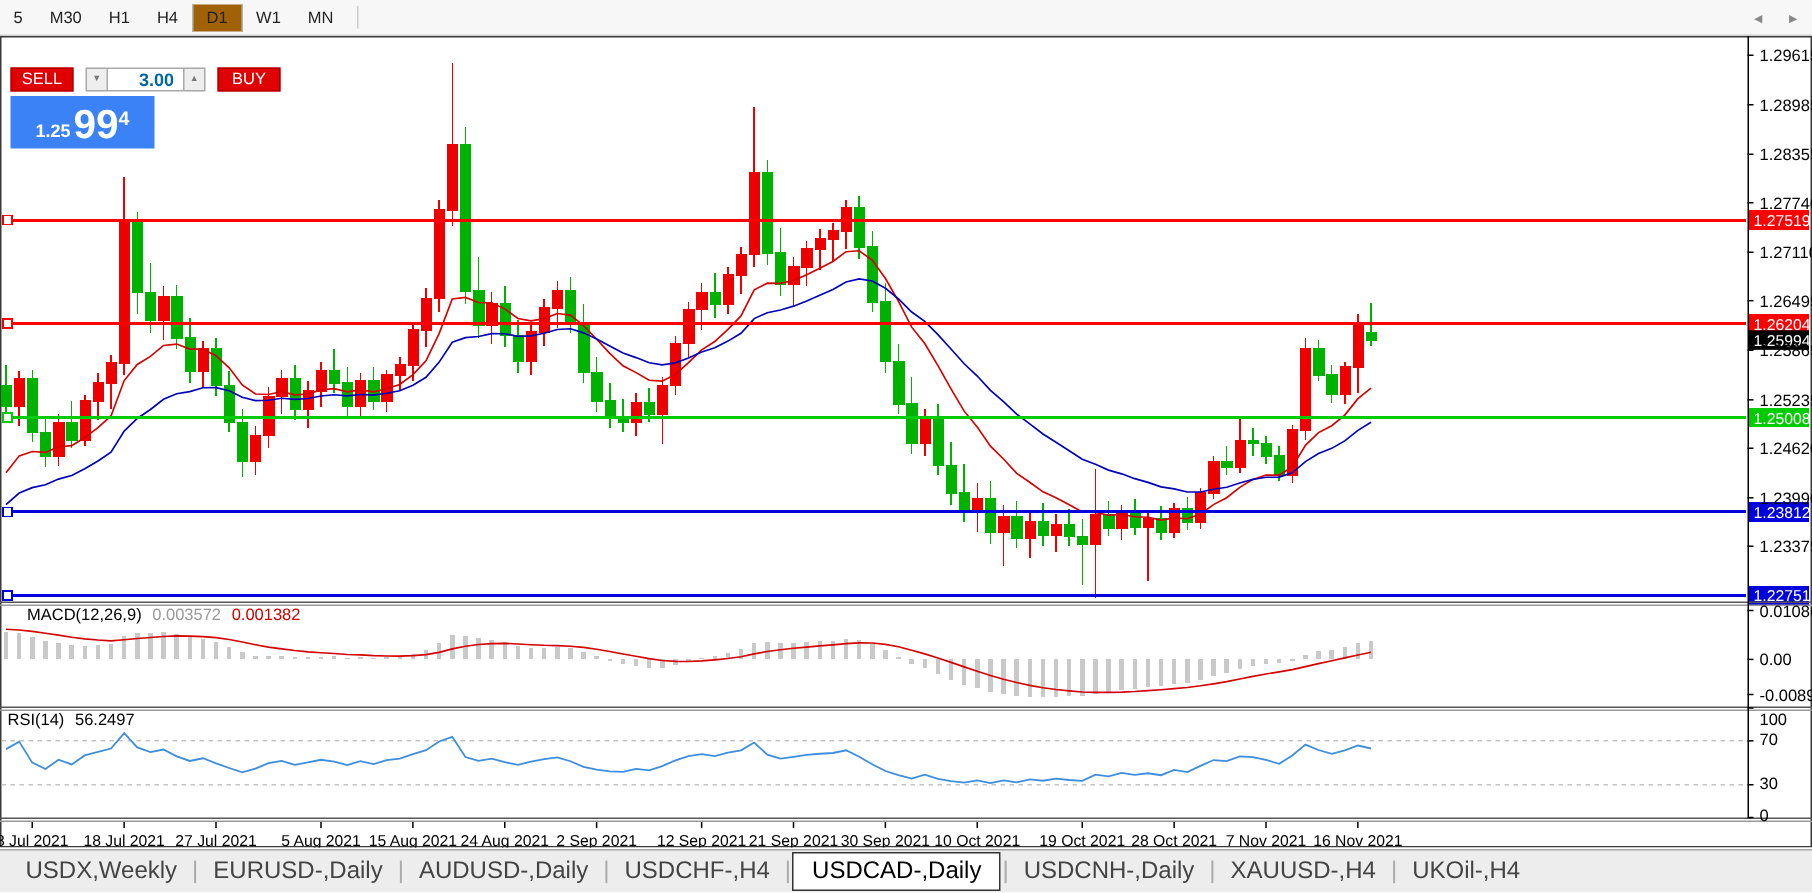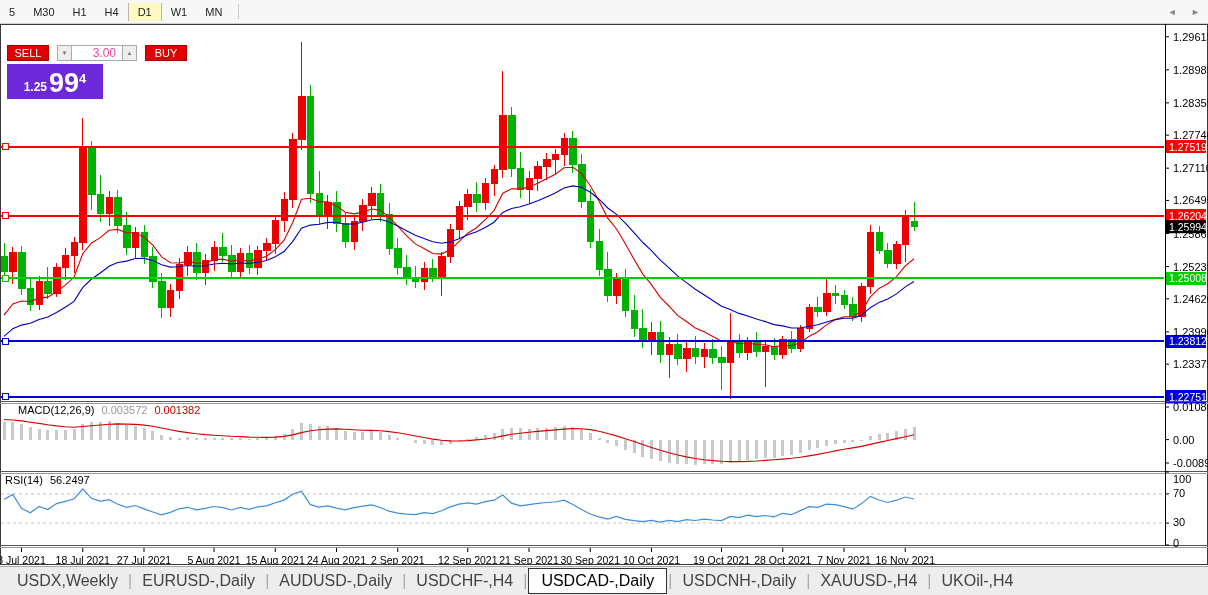--- a/index.html
+++ b/index.html
@@ -1,40 +1,40 @@
 <!DOCTYPE html>
 <html><head>
 <meta charset="utf-8">
 <style>
   html,body{margin:0;padding:0;background:#fff;width:1208px;height:595px;overflow:hidden;
     font-family:"Liberation Sans",sans-serif;position:relative;}
   
   .toolbar{position:absolute;left:0;top:0;width:1208px;height:23px;background:#f7f7f7;
     border-bottom:1px solid #cfcfcf;display:flex;align-items:center;font-size:11px;color:#222;}
   .tf{padding:3px 9px;cursor:default;white-space:nowrap;}
-  .tf.active{background:#fef9c3;border-left:1px solid #b5b5b5;border-right:1px solid #b5b5b5;}
+  .tf.active{background:#a16207;border-left:1px solid #b5b5b5;border-right:1px solid #b5b5b5;}
   .tb-divider{width:1px;height:15px;background:#ccc;margin:0 7px;}
   
   #chartwin{position:absolute;left:0;top:24px;width:1208px;height:541px;background:#fff;}
   #chart-svg{position:absolute;left:0;top:0;}
   .ohlc-header{position:absolute;left:6px;top:2px;font-size:11px;color:#000;z-index:5;white-space:nowrap;}
   .ohlc-header .tri{font-size:8px;margin-right:4px;position:relative;top:-1px;}
   .ohlc-header span{margin-right:3px;}
   
   .tp{position:absolute;left:7px;top:21px;width:198px;z-index:6;}
   .tp-row1{display:flex;align-items:stretch;height:16px;}
   .tp-btn{background:#e00000;color:#fff;font-size:11px;display:flex;align-items:center;
     justify-content:center;width:40px;border:1px solid #b00000;cursor:pointer;}
   .tp-spin{display:flex;align-items:stretch;margin:0 8px;}
   .spin-btn{width:13px;background:#eee;border:1px solid #aaa;color:#777;font-size:6px;
     display:flex;align-items:center;justify-content:center;cursor:pointer;}
   .vol{width:44px;background:#fff;border:1px solid #aaa;border-left:none;border-right:none;
-    font-size:12px;color:#ec4899;display:flex;align-items:center;justify-content:flex-end;padding-right:6px;}
+    font-size:12px;color:#0369a1;display:flex;align-items:center;justify-content:flex-end;padding-right:6px;font-weight:bold;}
   .tp-row2{display:flex;margin-top:3px;}
-  .bigpx{background:#6d28d9;color:#fff;width:96px;height:33px;display:flex;align-items:flex-end;
+  .bigpx{background:#3b82f6;color:#fff;width:96px;height:33px;display:flex;align-items:flex-end;
     justify-content:center;padding-bottom:2px;cursor:pointer;}
   .bigpx + .bigpx{margin-left:4px;}
   .bigpx .pfx{font-size:12px;font-weight:bold;margin-right:2px;margin-bottom:3px;}
   .bigpx .big{font-size:27px;font-weight:bold;line-height:27px;}
   .bigpx .sup{font-size:13px;font-weight:bold;margin-bottom:11px;}
   
   .ind-label{position:absolute;font-size:11px;color:#000;z-index:5;white-space:nowrap;}
   .ind-label .v1{color:#999;margin-left:4px;}
   .ind-label .v2{color:#cc0000;margin-left:4px;}
   .ind-label .vr{color:#000;margin-left:4px;}

